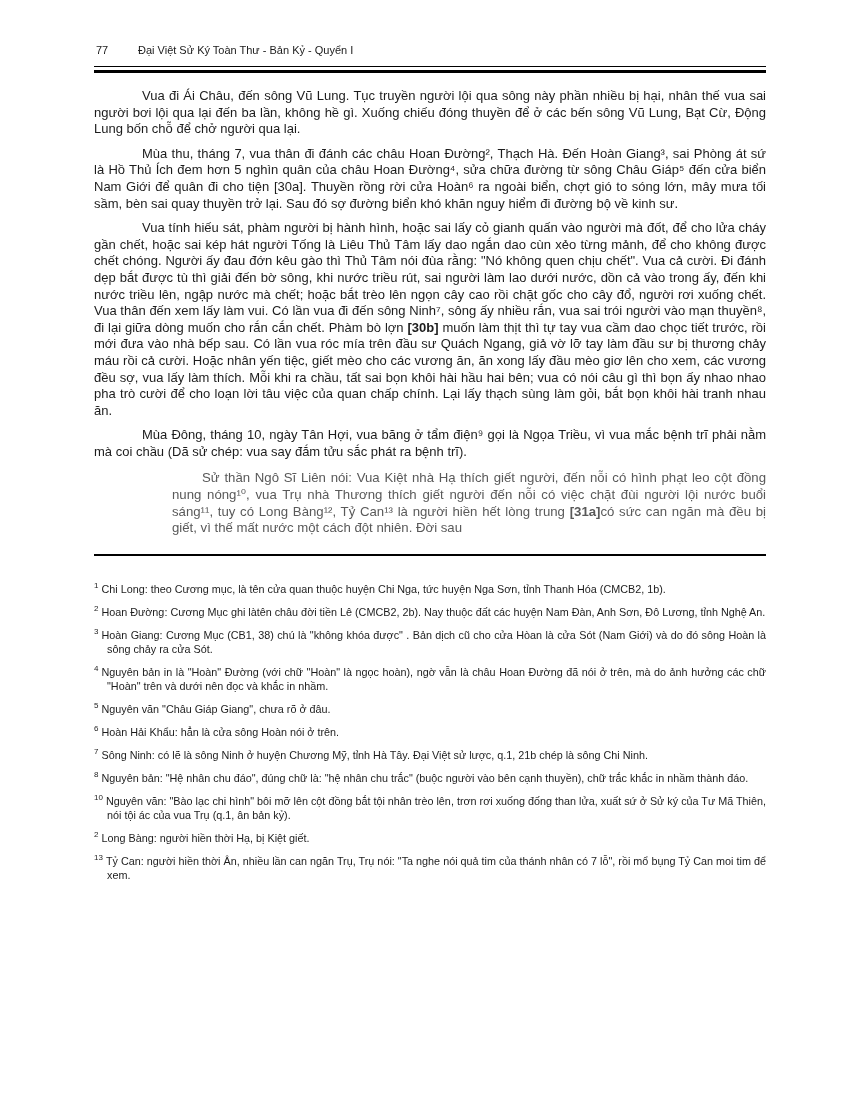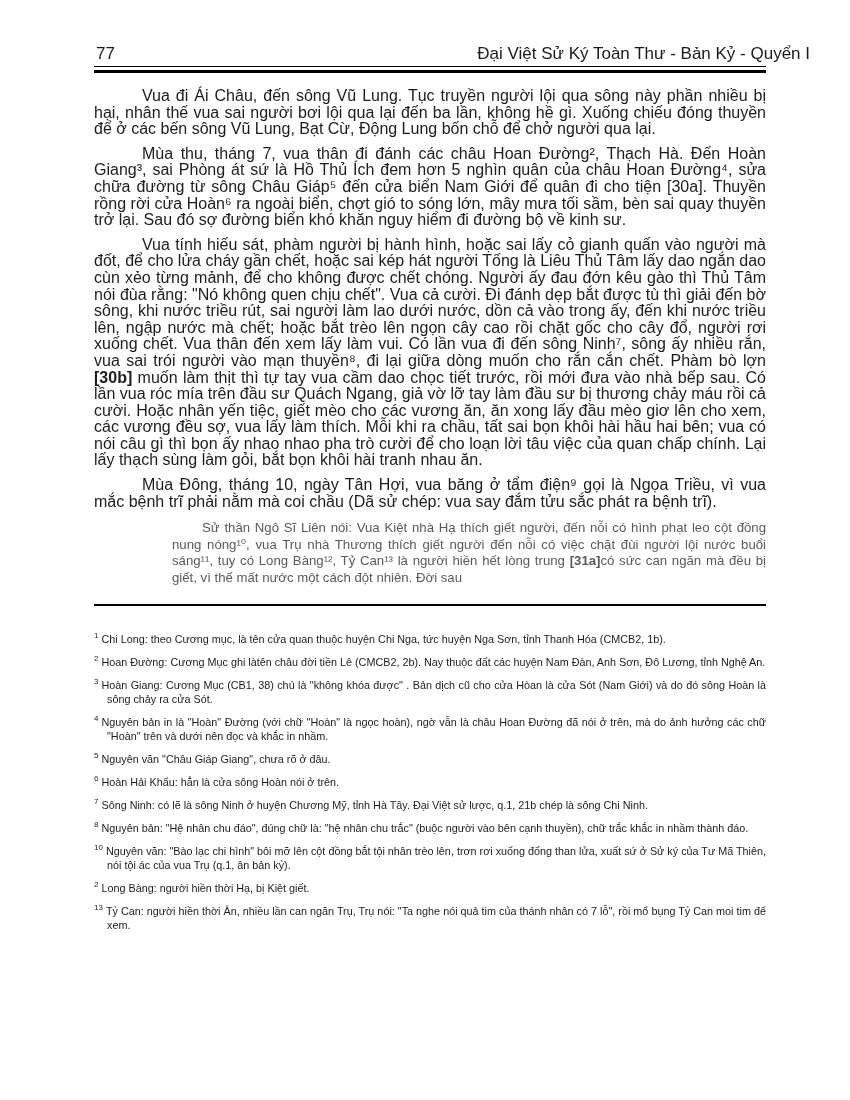--- a/index.html
+++ b/index.html
@@ -14,37 +14,37 @@
   }
   .content {
     margin-left: 94px;
     margin-right: 84px;
     padding-top: 44px;
   }
   
   .header {
     position: relative;
     height: 19px;
-    font-size: 17px;
+    font-size: 11px;
     color: #1a1a1a;
   }
   .page-number { position: absolute; left: 2px; top: 0; }
   .header-title {
     position: absolute; left: 0; right: 0;
-    text-align: right;
+    text-align: left;
     transform: translateX(44px);
     white-space: nowrap;
   }
   .rule-thin  { border-top: 1px solid #000; margin-top: 3px; }
   .rule-thick { height: 3px; background: #000; margin-top: 3px; }
 
   
   .bodytext { margin-top: 15px; }
   p.body {
-    font-size: 16px;
+    font-size: 13px;
     line-height: 16.6px;
     text-align: justify;
     text-indent: 48px;
     margin: 0 0 8px 0;
     color: #1c1c1c;
   }
   p.quote {
     font-size: 13.2px;
     line-height: 16.6px;
     text-align: justify;

